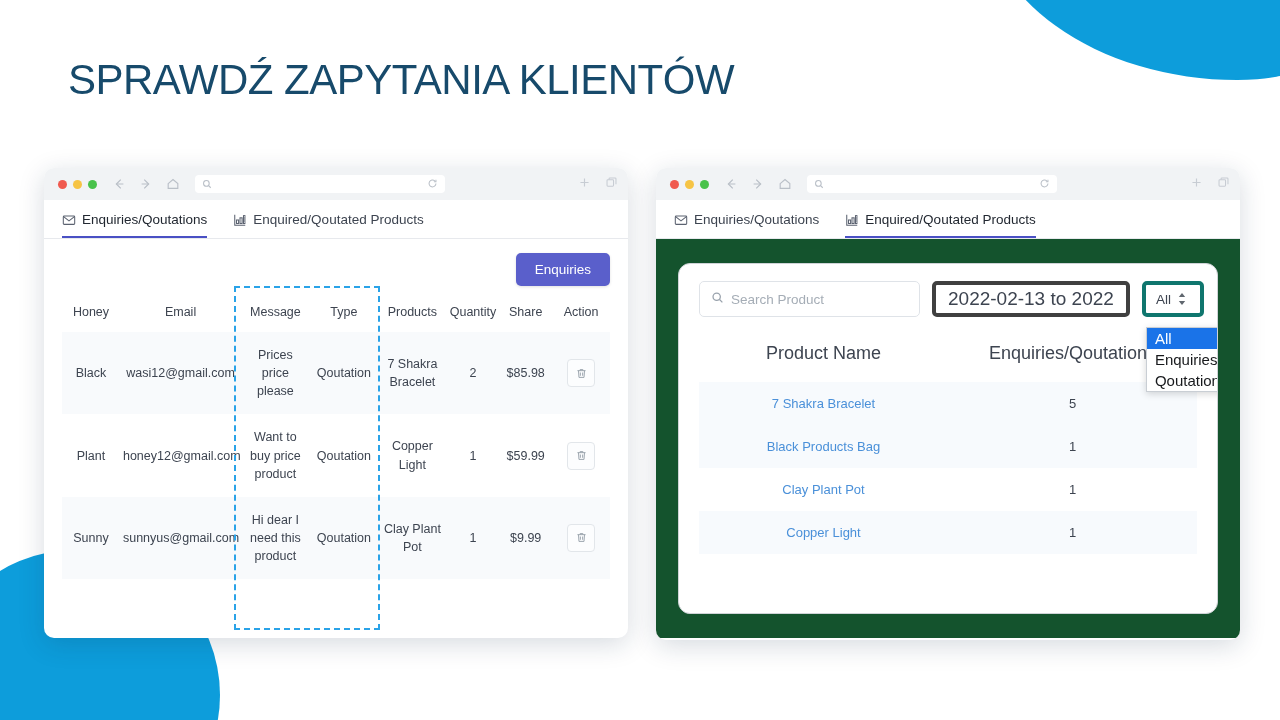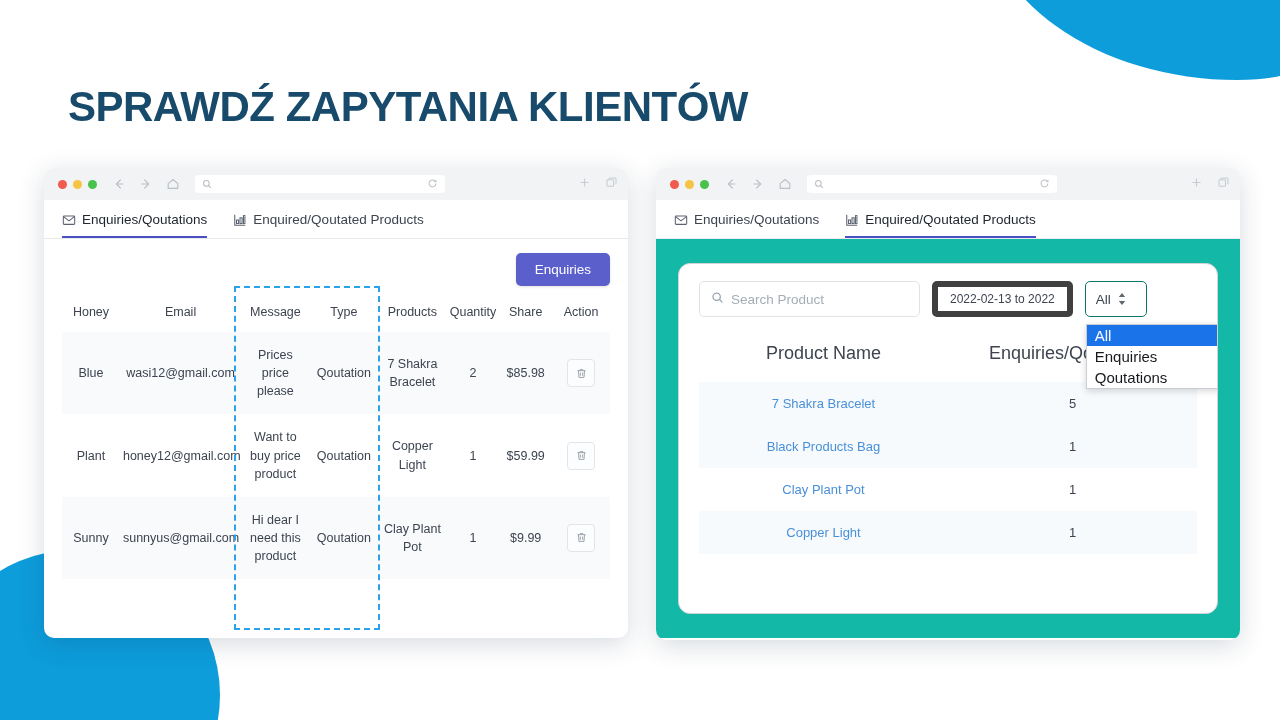--- a/index.html
+++ b/index.html
@@ -28,26 +28,25 @@
     border-radius: 50%;
     background: #0d9ddb;
     z-index: 0;
   }
 
   
   .headline {
     position: absolute;
     left: 68px; top: 56px;
     font-size: 42px;
-    font-weight: 700;
+    font-weight: 400;
     letter-spacing: -0.5px;
     color: #174A6B;
     z-index: 3;
     white-space: nowrap;
-    margin-top: 27px;
   }
 
   
   .browser {
     position: absolute;
     background: #ffffff;
     border-radius: 10px;
     box-shadow: 0 6px 26px rgba(20,40,70,0.17);
     overflow: hidden;
     z-index: 2;
@@ -162,21 +161,21 @@
   }
   .dash-box {
     position: absolute;
     border: 2px dashed #2aa3e8;
     pointer-events: none;
     z-index: 5;
   }
 
   
   .rbody {
-    background: #14b8a6;
+    background: #14532d;
     height: calc(100% - 32px - 41px);
     padding: 24px 22px;
   }
   .card {
     background: #ffffff;
     border: 1px solid #cfd3d7;
     border-radius: 12px;
     height: 100%;
     padding: 17px 20px 0 20px;
     overflow: hidden;
@@ -196,33 +195,33 @@
     background: #fff;
   }
   .search-field input {
     border: none; outline: none; flex: 1;
     font-size: 13.5px; font-family: inherit; color: #3d4450;
     background: transparent;
   }
   .search-field input::placeholder { color: #a5adb6; }
   .date-field {
     height: 36px;
-    border: 6px solid #404040;
+    border: 4px solid #404040;
     border-radius: 5px;
     display: flex; align-items: center;
     padding: 0 12px;
-    font-size: 12px;
+    font-size: 19px;
     color: #3d4450;
     background: #fff;
     white-space: nowrap;
   }
   .select-field {
     height: 36px;
     min-width: 62px;
-    border: 1px solid #0f766e;
+    border: 4px solid #0f766e;
     border-radius: 5px;
     display: flex; align-items: center; gap: 7px;
     padding: 0 10px;
     font-size: 13.5px;
     color: #3d4450;
     background: #fff;
     cursor: pointer;
     position: relative;
   }
   .spin { display: flex; flex-direction: column; gap: 2px; color: #60676f; line-height: 0; }
@@ -346,21 +345,21 @@
           <th class="colw-msg">Message</th>
           <th class="colw-type">Type</th>
           <th class="colw-prod">Products</th>
           <th class="colw-qty">Quantity</th>
           <th class="colw-price">Share</th>
           <th class="colw-act">Action</th>
         </tr>
       </thead>
       <tbody>
         <tr class="odd">
-          <td>Blue</td>
+          <td>Black</td>
           <td>wasi12@gmail.com</td>
           <td>Prices price please</td>
           <td>Qoutation</td>
           <td class="prod-link">7 Shakra Bracelet</td>
           <td>2</td>
           <td>$85.98</td>
           <td>
             <span class="trash-btn">
                 <svg width="13" height="13" viewBox="0 0 16 16" fill="none" stroke="currentColor" stroke-width="1.2">
                   <path d="M3 4.5h10"></path>

